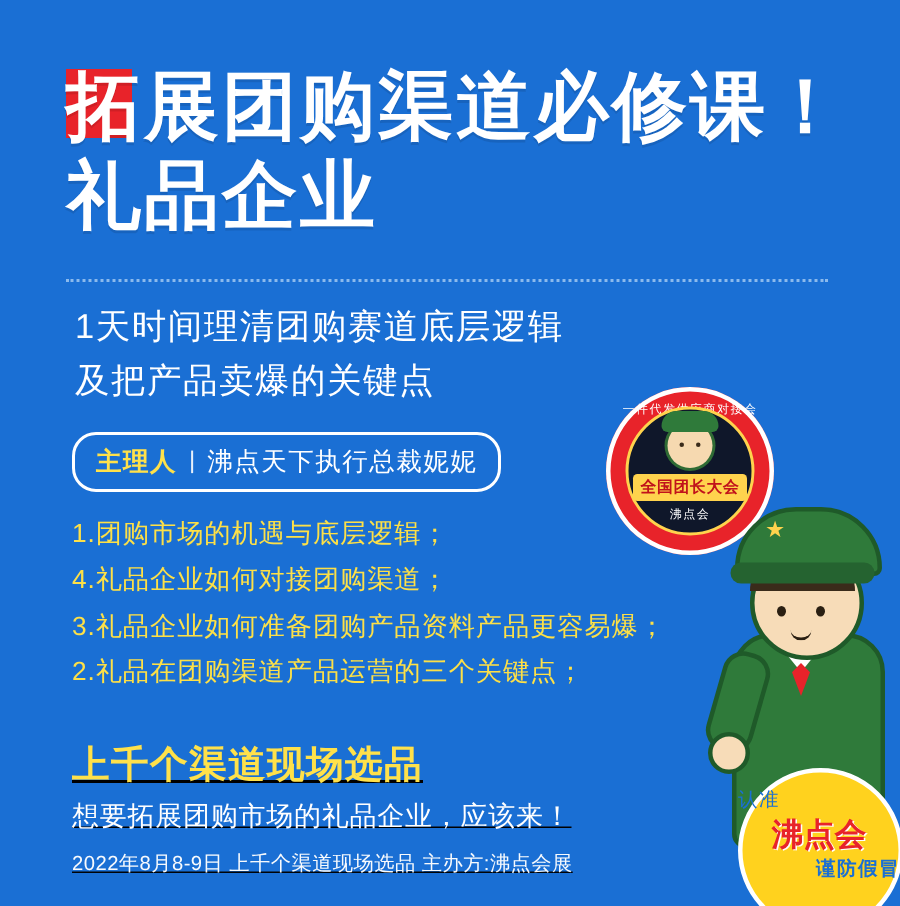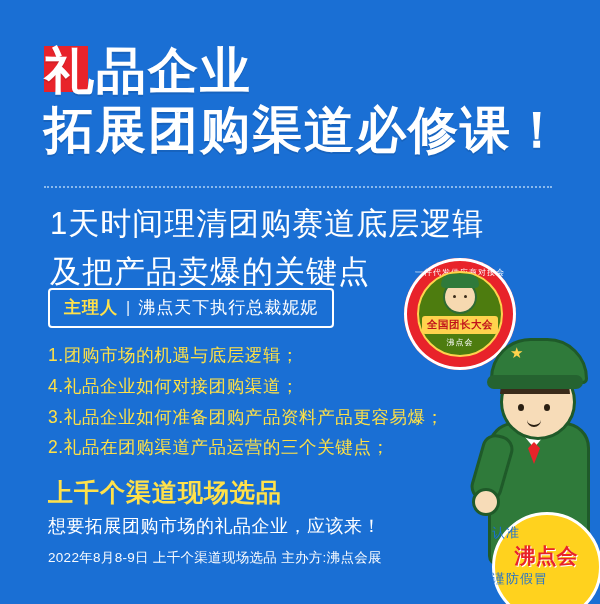--- a/index.html
+++ b/index.html
@@ -52,32 +52,32 @@
   }
 
   .sub-wrap {
     position: absolute;
     left: 50px;
     top: 200px;
     width: 500px;
     color: #ffffff;
   }
   .sub-line {
-    font-size: 31px;
+    font-size: 23px;
     line-height: 1.55;
     letter-spacing: 1px;
   }
 
   
   .host-box {
     position: absolute;
     left: 48px;
     top: 288px;
     border: 2px solid #ffffff;
-    border-radius: 4px;
+    border-radius: 16px;
     padding: 6px 14px 7px 14px;
     display: flex;
     align-items: center;
     gap: 8px;
   }
   .host-label {
     color: #ffe14a;
     font-size: 17px;
     font-weight: bold;
     letter-spacing: 1px;
@@ -104,22 +104,23 @@
     color: #fde047;
     font-size: 17.5px;
     line-height: 1.76;
     letter-spacing: .6px;
   }
 
   
   .foot-wrap {
     position: absolute;
     left: 48px;
-    top: 476px;
+    top: 494px;
     width: 500px;
+    text-decoration: underline;
   }
   .foot-yellow {
     color: #ffe14a;
     font-weight: bold;
     font-size: 25px;
     letter-spacing: 1px;
     line-height: 1.32;
   }
   .foot-white {
     color: #ffffff;
@@ -148,21 +149,21 @@
     position: absolute;
     inset: 0;
     border-radius: 50%;
     background: #e8232a;
     box-shadow: 0 0 0 3px #ffffff inset;
   }
   .badge .inner {
     position: absolute;
     left: 13px; top: 13px; right: 13px; bottom: 13px;
     border-radius: 50%;
-    background: #4d7c0f;
+    background: #0f172a;
     border: 2px solid #ffd34d;
     display: flex;
     flex-direction: column;
     align-items: center;
     justify-content: center;
   }
   .badge-arc {
     position: absolute;
     top: 9px;
     left: 0; right: 0;
@@ -351,37 +352,37 @@
     color: #e8232a;
     font-size: 21px;
     font-weight: bold;
     letter-spacing: 0px;
     text-shadow: 1px 1px 0 #ffffff;
   }
   .seal-l3 {
     position: absolute;
     left: 0; right: 0;
     top: 58px;
-    text-align: left;
+    text-align: right;
     color: #1a6fd4;
     font-size: 13px;
-    font-weight: normal;
+    font-weight: bold;
     letter-spacing: 1px;
   }
 </style>
 </head>
 <body>
 
 <div id="poster">
 
   <div class="red-block"></div>
 
   <div class="title-wrap">
+    <div class="title-line l2">拓展团购渠道必修课！</div>
     <div class="title-line l1">礼品企业</div>
-    <div class="title-line l2">拓展团购渠道必修课！</div>
   </div>
 
   <div class="dotted-sep"></div>
 
   <div class="sub-wrap">
     <div class="sub-line">1天时间理清团购赛道底层逻辑</div>
     <div class="sub-line">及把产品卖爆的关键点</div>
   </div>
 
   <div class="host-box">

